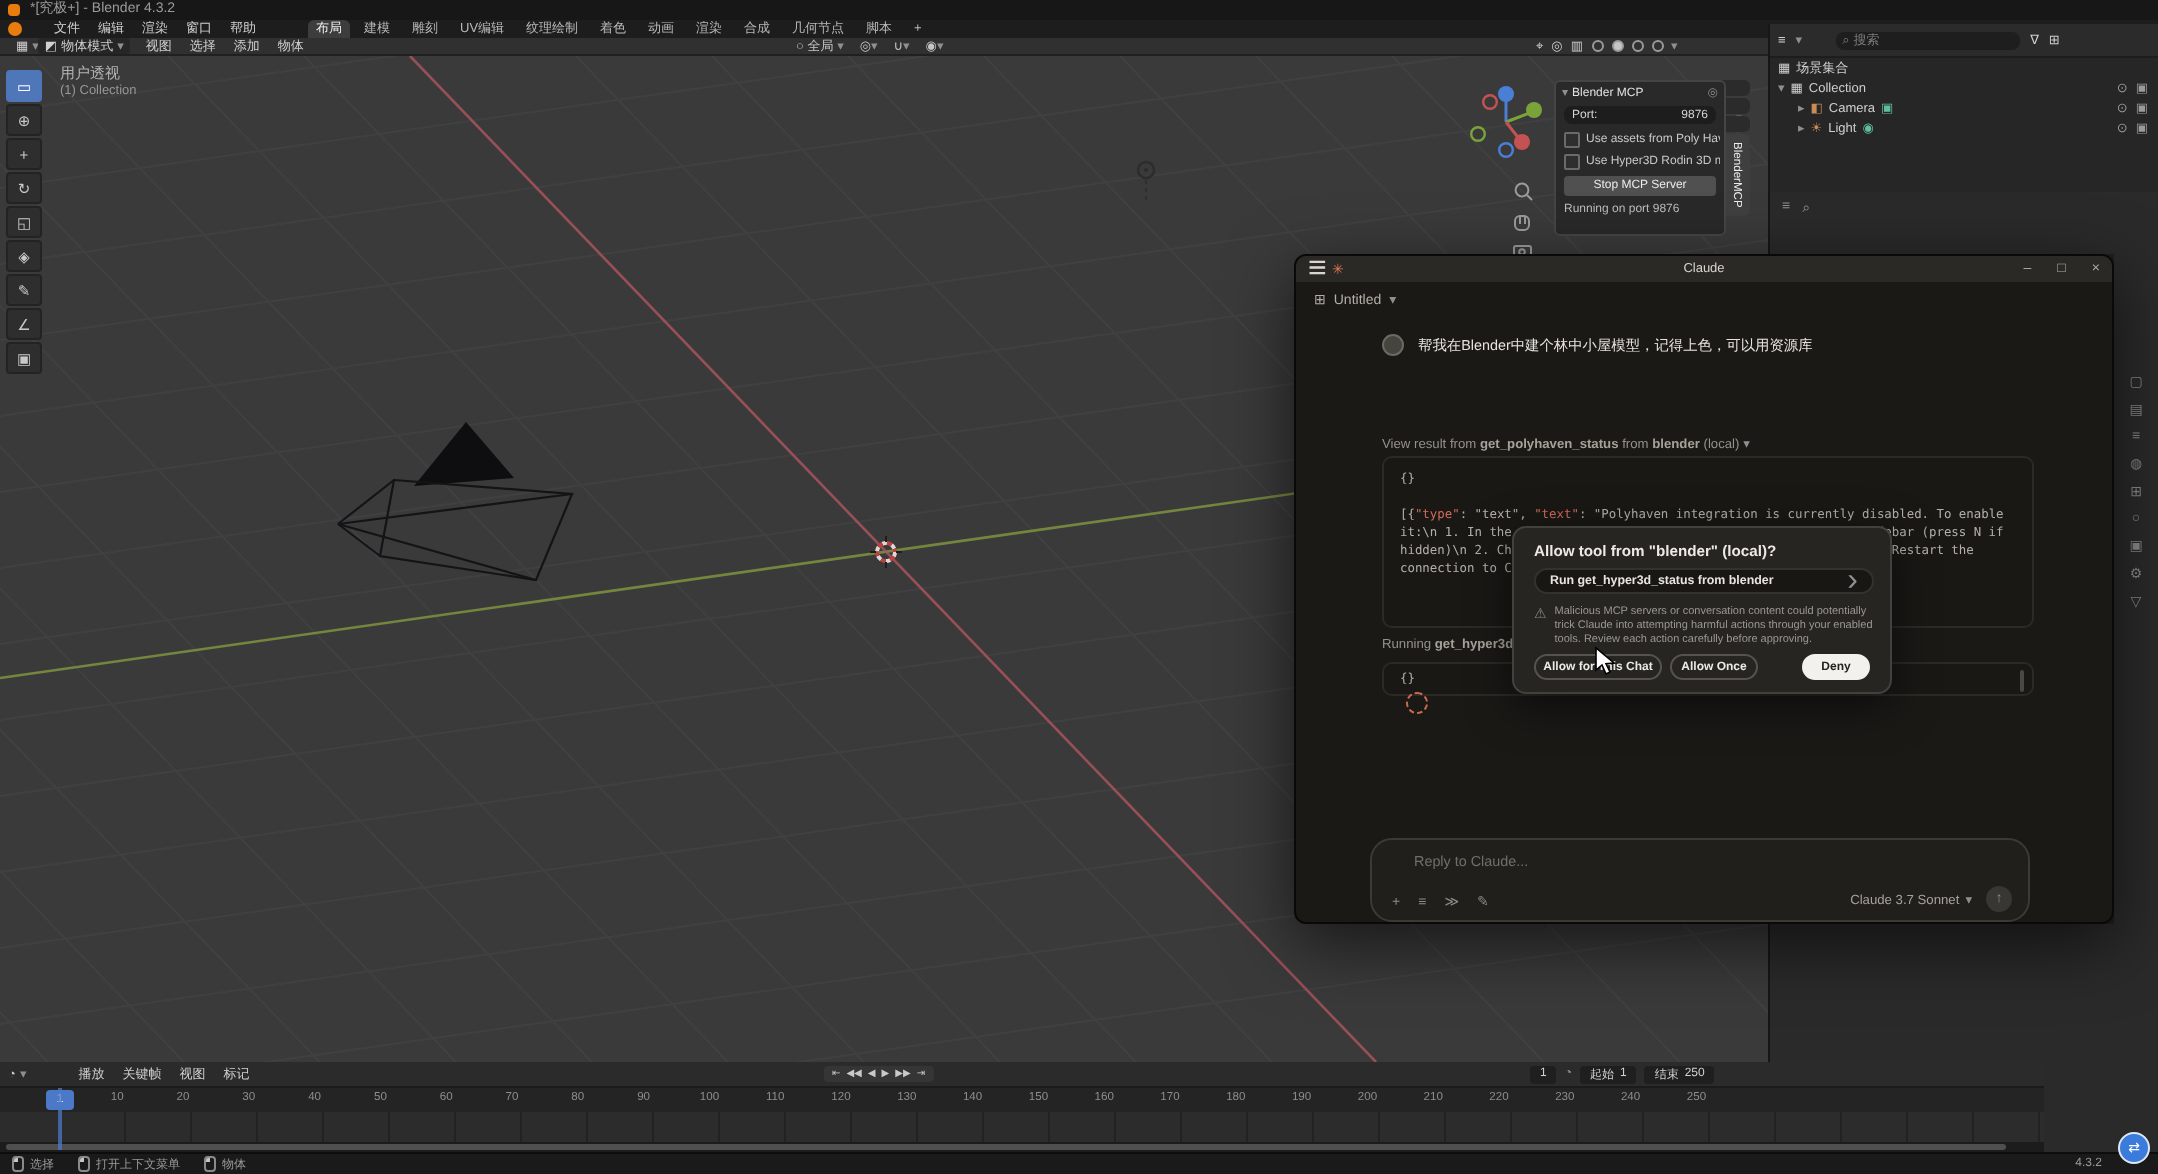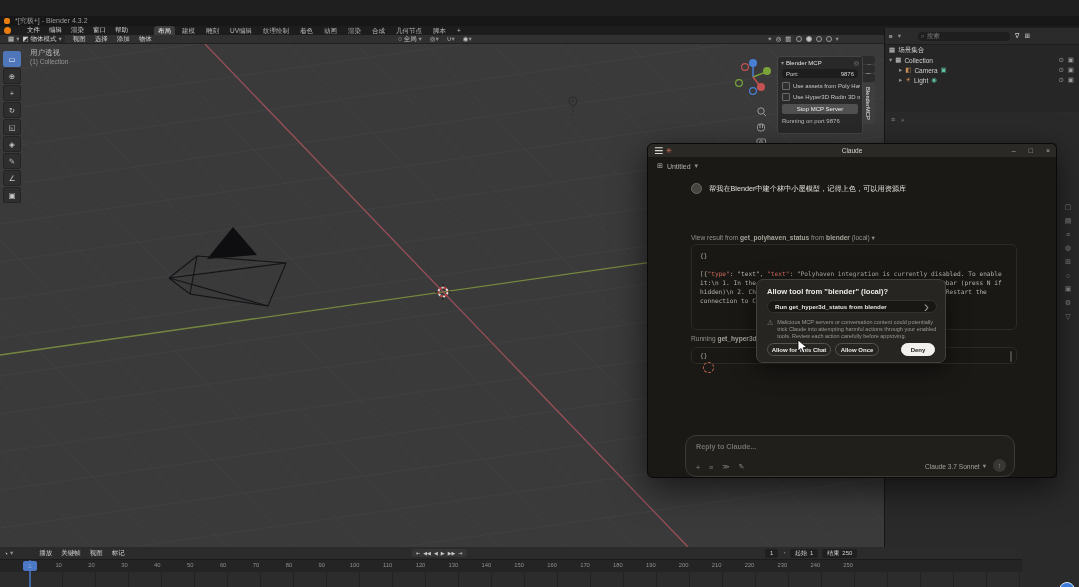--- a/index.html
+++ b/index.html
@@ -1,19 +1,19 @@
 <!DOCTYPE html>
 <html><head>
 <meta charset="utf-8">
 <style>
   html,body{margin:0;padding:0;background:#111;}
   #screen{position:relative;width:1079px;height:587px;overflow:hidden;
     font-family:"Liberation Sans","DejaVu Sans",sans-serif;background:#1f1f1f;
     -webkit-font-smoothing:antialiased;}
-  .abs{position:absolute;margin-top:16px;}
+  .abs{position:absolute;}
 
   
   #bl-titlebar{left:0;top:0;width:1079px;height:10px;background:#171717;color:#9a9a9a;
     font-size:7px;line-height:10px;}
   #bl-title-text{position:absolute;left:15px;top:0;}
   .bl-logo-dot{position:absolute;left:4px;top:2px;width:6px;height:6px;border-radius:2px;background:#e87d0d;}
   #bl-menubar{left:0;top:10px;width:1079px;height:9px;background:#1d1d1d;display:flex;align-items:center;}
   #menubar-menus{display:flex;gap:9px;margin-left:16px;font-size:6.5px;color:#d0d0d0;}
   #menubar-menus span{cursor:default;}
   #workspace-tabs{display:flex;gap:3px;margin-left:26px;font-size:6.5px;color:#b9b9b9;align-items:center;}
@@ -143,21 +143,21 @@
   #dlg-warning .w-tx{font-size:5.5px;line-height:7.2px;color:#9b988f;}
   .dlg-btn{position:absolute;top:63px;height:13px;border:1px solid #55534c;border-radius:7px;box-sizing:border-box;
     display:flex;align-items:center;justify-content:center;font-size:6px;font-weight:700;color:#eceae5;background:transparent;}
   #btn-allow-chat{left:10px;width:64px;}
   #btn-allow-once{left:78px;width:44px;}
   #btn-deny{right:10px;width:34px;background:#f2f1ee;color:#23221f;border-color:#f2f1ee;}
 
   
   #composer{position:absolute;left:37px;top:291px;width:330px;height:42px;background:#201f1b;border:1px solid #3b3a35;
     border-radius:11px;box-sizing:border-box;}
-  #composer .ph{position:absolute;left:10px;top:6px;font-size:7.2px;color:#716f69;font-weight:bold;}
+  #composer .ph{position:absolute;left:21px;top:6px;font-size:7.2px;color:#716f69;}
   #composer-icons{position:absolute;left:10px;bottom:5px;display:flex;gap:9px;color:#8d8a83;font-size:7px;align-items:center;}
   #composer-model{position:absolute;right:28px;bottom:6px;font-size:6.6px;color:#a5a29a;display:flex;gap:3px;align-items:center;}
   #send-btn{position:absolute;right:8px;bottom:4px;width:13px;height:13px;border-radius:50%;background:#383733;
     color:#8d8a83;font-size:7px;display:flex;align-items:center;justify-content:center;}
 
   #floating-widget{left:1059px;top:566px;width:16px;height:16px;border-radius:50%;background:#3a7bdc;z-index:60;
     color:#fff;font-size:7px;display:flex;align-items:center;justify-content:center;border:1px solid #dfe8f5;box-sizing:border-box;}
   #mouse-cursor{left:797px;top:323px;z-index:70;}
 </style>
 </head>

